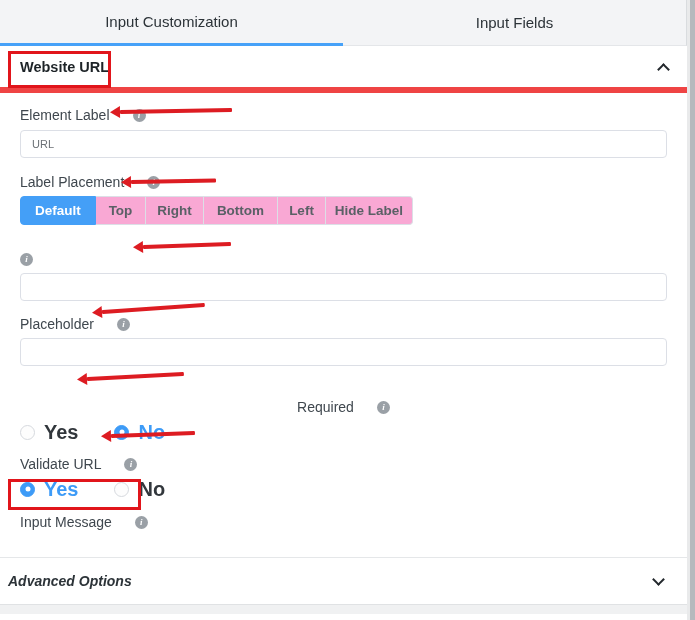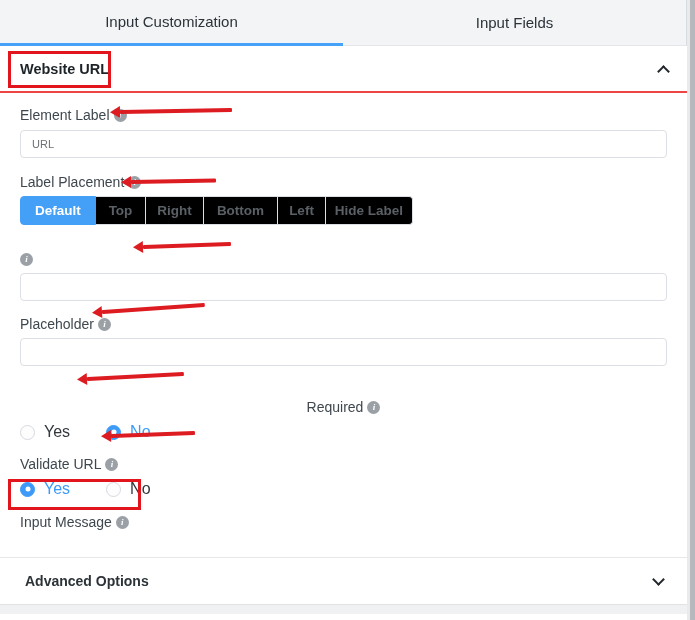--- a/index.html
+++ b/index.html
@@ -8,70 +8,70 @@
 
   
   .tabbar { display:flex; width:687px; height:46px; }
   .tab { flex:1; display:flex; align-items:center; justify-content:center;
          font-size:15px; color:#2c3338; background:#f3f4f6; cursor:pointer; }
   .tab.inactive { border-bottom:1px solid #e4e6e9; border-right:1px solid #d9dcdf; }
   .tab.active { border-bottom:3px solid #46a1f8; }
 
   
   .section-header { display:flex; align-items:center; justify-content:space-between;
-         height:47px; padding:0 19px 0 20px; border-bottom:2px solid #ef4444; width:687px; }
+         height:47px; padding:0 19px 0 20px; border-bottom:6px solid #ef4444; width:687px; }
   .section-title { font-size:14.5px; font-weight:bold; color:#1d2327; }
 
   .chev { width:9px; height:9px; border-right:2px solid #23282d; border-bottom:2px solid #23282d; display:inline-block; }
   .chev.up { transform:rotate(-135deg); margin-top:5px; }
   .chev.down { transform:rotate(45deg); margin-top:-3px; }
 
   
   .form { width:687px; padding:13px 20px 0 20px; }
-  .flabel { display:flex; align-items:center; gap:4px; height:18px;
+  .flabel { display:flex; align-items:center; gap:23px; height:18px;
             font-size:14px; color:#3f474e; }
   .info-icon { width:13px; height:13px; border-radius:50%; background:#9aa0a6; color:#fff;
             display:inline-flex; align-items:center; justify-content:center;
             font:italic bold 9px "Liberation Serif", serif; flex:0 0 auto; }
   .tinput { display:block; width:100%; height:28px; border:1px solid #dcdfe6; border-radius:4px;
             padding:0 11px; font-size:11px; color:#6c7176; background:#fff; outline:none;
             font-family:"Liberation Sans", sans-serif; }
 
   .mt6  { margin-top:6px; }  .mt5  { margin-top:5px; }
   .mt15 { margin-top:15px; } .mt14 { margin-top:14px; }
   .mt16 { margin-top:32px;justify-content:center; } .mt7  { margin-top:7px; }
 
   
   .btn-group { display:inline-flex; margin-top:5px; height:40px; }
   .lp-btn { display:flex; align-items:center; justify-content:center; height:29px;
-            background:#000000; border:1px solid #dcdfe6; border-left:none;
+            background:#f9a8d4; border:1px solid #dcdfe6; border-left:none;
             font-size:13.5px; font-weight:bold; color:#5a6066; cursor:pointer; }
   .lp-btn:first-child { border-left:1px solid #dcdfe6; border-radius:4px 0 0 4px; }
   .lp-btn:last-child  { border-radius:0 4px 4px 0; }
   .lp-btn.selected { background:#449ff7; border-color:#449ff7; color:#fff; }
   .lp-btn:nth-child(1){ min-width:76px; } .lp-btn:nth-child(2){ min-width:50px; }
   .lp-btn:nth-child(3){ min-width:58px; } .lp-btn:nth-child(4){ min-width:74px; }
   .lp-btn:nth-child(5){ min-width:48px; } .lp-btn:nth-child(6){ min-width:87px; }
 
   
   .radio-row { display:flex; align-items:center; height:18px; }
   .radio-opt { display:flex; align-items:center; gap:9px; cursor:pointer; }
   .radio-opt.first { margin-right:36px; }
   .radio { width:15px; height:15px; border-radius:50%; border:1px solid #d6d9de;
            background:#fdfdfd; position:relative; flex:0 0 auto; }
   .radio.checked { background:#3d9bf7; border-color:#3d9bf7; }
   .radio.checked::after { content:''; position:absolute; left:50%; top:50%; width:5px; height:5px;
            border-radius:50%; background:#fff; transform:translate(-50%,-50%); }
-  .radio-label { font-size:16px; font-weight:normal; color:#32373c; }
+  .radio-label { font-size:20px; font-weight:bold; color:#32373c; }
   .radio-label.on { color:#3d9bf7; }
 
   
   .advanced { display:flex; align-items:center; justify-content:space-between;
-            height:47px; margin-top:26px; padding:0 24px 0 25px;
-            border-top:1px solid #e5e7e9; width:687px; }
+            height:47px; margin-top:26px; padding:0 24px 0 8px;
+            border-top:1px solid #e5e7e9; width:687px;font-style:italic; }
   .advanced-title { font-size:14px; font-weight:bold; color:#2c3338; }
 
   .bottom-strip { height:10px; width:687px; background:#f0f1f2; border-top:1px solid #e0e2e4; }
 
   
   .edge-strip { position:absolute; right:0; top:0; width:8px; height:620px;
             background:#b5b9bd; border-left:3px solid #e9eaeb; }
 
   
   .annot-box { position:absolute; border:3px solid #e1151b; z-index:6; pointer-events:none; }

